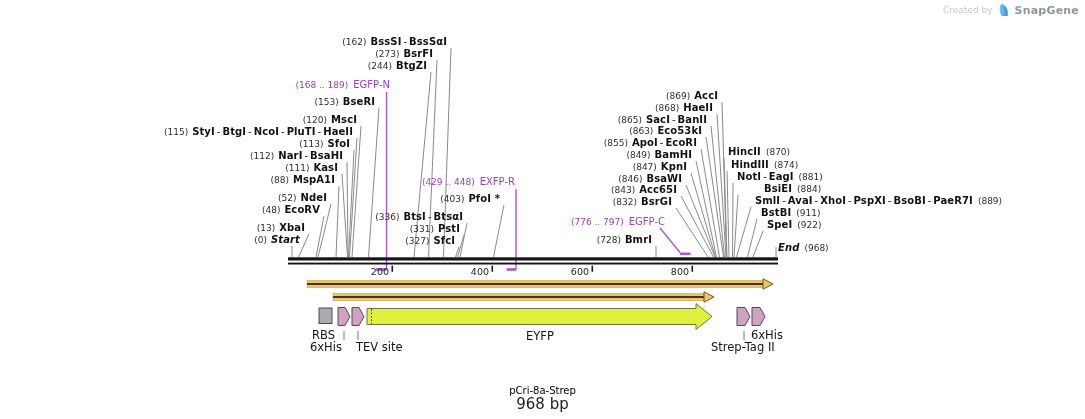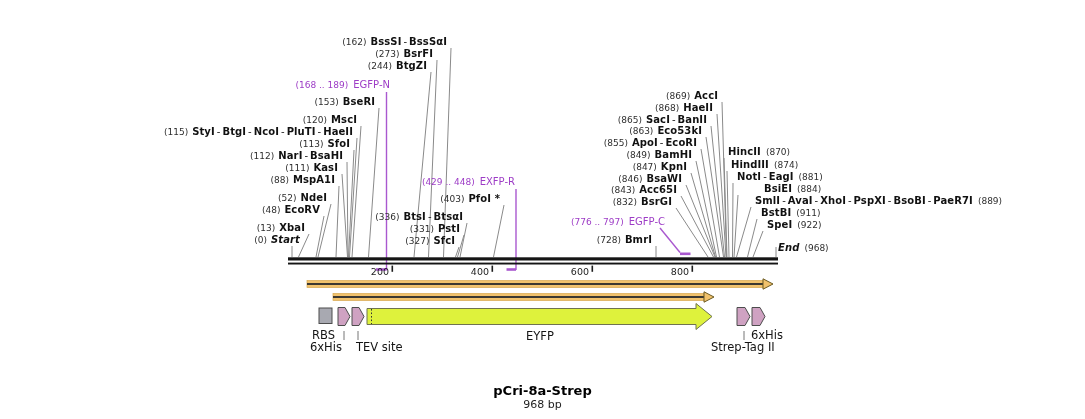--- a/index.html
+++ b/index.html
@@ -13,31 +13,46 @@
   .site .sep{font-weight:normal;color:#222;padding:0 2px;}
   .site.pos-first .pos{margin-right:4px;}
   .site.name-first .pos{margin-left:5px;}
   .site.is-italic .nm{font-style:italic;}
   .site.primer{font-weight:normal;}
   .site.primer .pos{margin-right:5px;}
   .ruler-num{position:absolute;width:44px;text-align:right;font-size:9.5px;color:#1c1c1c;
              line-height:10px;}
   .feat-label{position:absolute;font-size:11.5px;color:#141414;line-height:12px;white-space:nowrap;}
   #footer{position:absolute;left:0;right:0;top:384px;text-align:center;}
-  #footer .t1{font-size:13px;font-weight:bold;color:#000;line-height:14px;}
-  #footer .t2{font-size:11px;color:#1d1d1d;line-height:13px;text-align:center;}
+  #footer .t1{font-size:10px;font-weight:normal;color:#000;line-height:14px;}
+  #footer .t2{font-size:15px;color:#1d1d1d;line-height:13px;text-align:center;}
   #brand{position:absolute;top:3px;right:6px;display:flex;align-items:center;gap:5px;}
   #brand .created{font-size:9px;color:#c7c7c7;}
   #brand .sg{font-size:11px;font-weight:600;color:#8d96a0;letter-spacing:0.2px;}
 </style>
 </head>
 <body>
 
 <div id="stage">
 
+  <div id="brand">
+    <span class="created">Created by</span>
+    <span style="display:inline-flex;">
+      <svg width="12" height="14" viewBox="0 0 12 14">
+        <defs>
+            <linearGradient id="lg" x1="0" y1="0" x2="1" y2="0">
+          <stop offset="0" stop-color="#7cc6ee"></stop>
+              <stop offset="1" stop-color="#2f93da"></stop>
+        </linearGradient>
+          </defs>
+        <path d="M3.4 0.8 C8.2 2.6 10.6 6.2 9.6 13 L3.6 13 C1.2 9.2 1.0 4.2 3.4 0.8 Z" fill="url(#lg)"></path>
+      </svg>
+    </span>
+    <span class="sg">SnapGene</span>
+  </div>
 
   <svg id="maplayer" width="1085" height="419">
       <line x1="292" y1="246" x2="292" y2="257" stroke="#8a8a8a" stroke-width="1"></line>
       <line x1="309" y1="234" x2="298.5" y2="257" stroke="#8a8a8a" stroke-width="1"></line>
       <line x1="324" y1="216" x2="316" y2="257" stroke="#8a8a8a" stroke-width="1"></line>
       <line x1="331" y1="204" x2="318" y2="257" stroke="#8a8a8a" stroke-width="1"></line>
       <line x1="339" y1="186" x2="336" y2="257" stroke="#8a8a8a" stroke-width="1"></line>
       <line x1="342" y1="174" x2="347.5" y2="257" stroke="#8a8a8a" stroke-width="1"></line>
       <line x1="347" y1="162" x2="348" y2="257" stroke="#8a8a8a" stroke-width="1"></line>
       <line x1="354" y1="150" x2="348.5" y2="257" stroke="#8a8a8a" stroke-width="1"></line>

